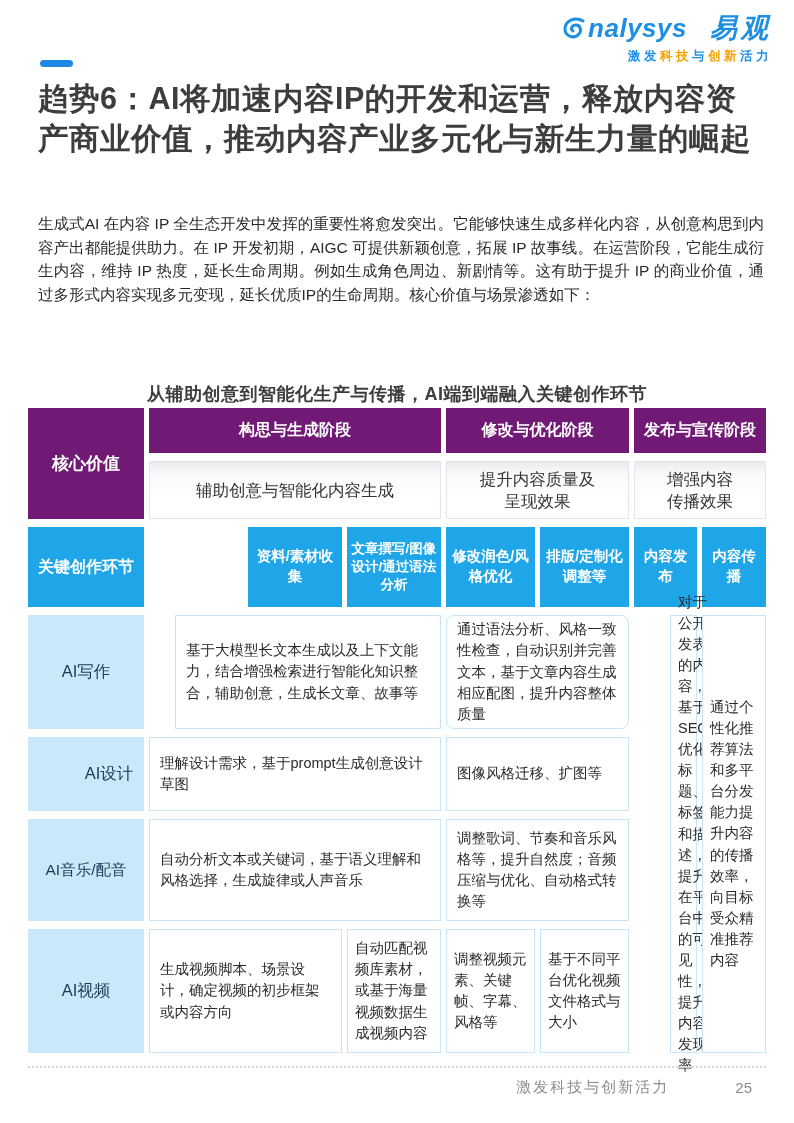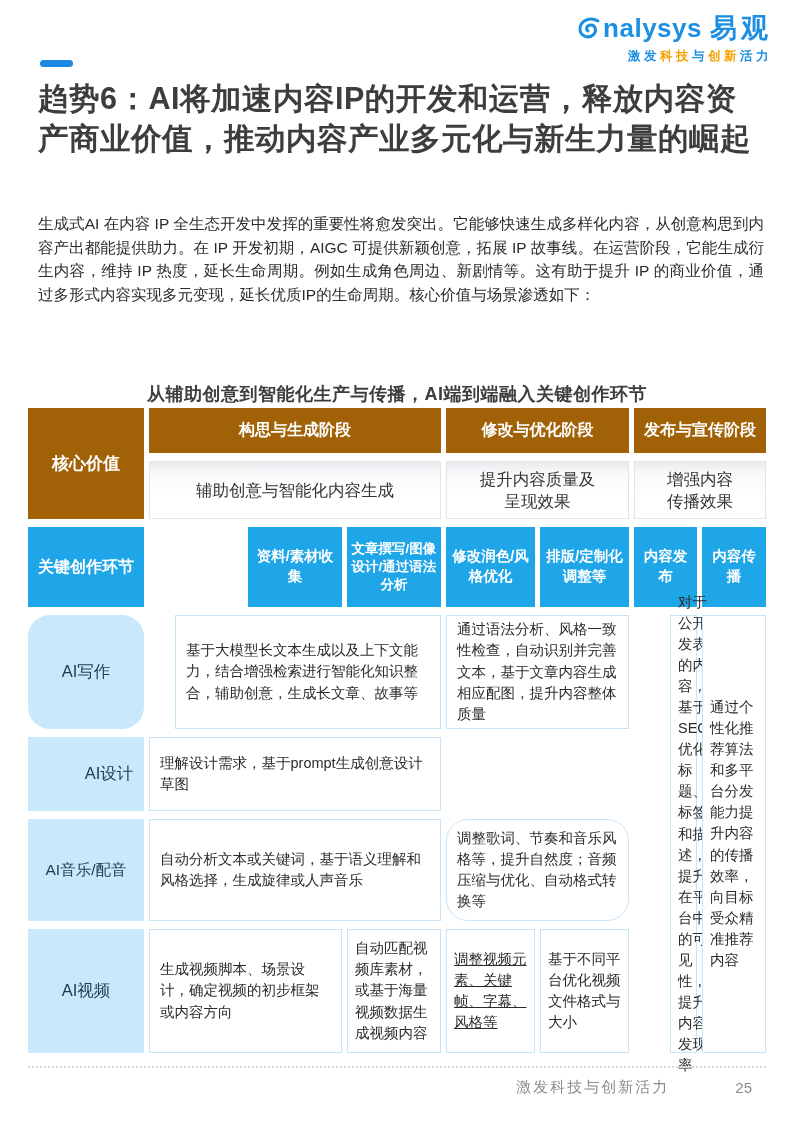--- a/index.html
+++ b/index.html
@@ -1,21 +1,21 @@
 <!DOCTYPE html>
 <html><head>
 <meta charset="utf-8">
 <style>
   html,body{margin:0;padding:0;background:#fff;}
   body{width:794px;height:1123px;position:relative;font-family:"Liberation Sans","DejaVu Sans",sans-serif;color:#262626;overflow:hidden;}
   .page{position:relative;width:794px;height:1123px;}
 
   
   .logo{position:absolute;top:10px;right:22px;text-align:right;}
-  .logo-row{display:flex;align-items:center;justify-content:flex-end;gap:8px;}
+  .logo-row{display:flex;align-items:center;justify-content:flex-end;gap:23px;font-style:italic;}
   .logo-brand{font-size:26px;color:#1c8fe3;font-weight:bold;letter-spacing:0.5px;display:flex;align-items:center;}
   .logo-swirl{width:26px;height:26px;margin-right:1px;}
   .logo-cn{font-size:27px;color:#1c8fe3;font-weight:bold;letter-spacing:4px;}
   .logo-tagline{margin-top:2px;font-size:12.5px;font-weight:bold;letter-spacing:3.5px;}
   .tg-blue{color:#1c8fe3;}
   .tg-orange{color:#f5a200;}
 
   
   .accent-bar{position:absolute;left:40px;top:60px;width:33px;height:7px;border-radius:4px;background:#1e88e5;}
   .page-title{position:absolute;left:38px;top:78px;width:724px;font-size:30.5px;line-height:40px;font-weight:bold;color:#3d3d3d;letter-spacing:0.5px;}
@@ -25,21 +25,21 @@
 
   
   .table-title{position:absolute;left:28px;top:382px;width:738px;text-align:center;font-size:18px;font-weight:bold;color:#3d3d3d;letter-spacing:0.5px;}
 
   .grid{position:absolute;left:28px;top:408px;width:738px;display:grid;
         grid-template-columns:116px 94px 94px 94px 89px 89px 63px 64px;
         grid-template-rows:45px 58px 80px 114px 74px 102px 124px;
         column-gap:5px;row-gap:8px;box-sizing:border-box;}
   .cell{box-sizing:border-box;display:flex;align-items:center;justify-content:center;}
 
-  .cell-darkblue{background:#a16207;color:#fff;font-weight:bold;font-size:16px;text-align:center;}
+  .cell-darkblue{background:#701a75;color:#fff;font-weight:bold;font-size:16px;text-align:center;}
   .cell-corevalue{grid-column:1;grid-row:1 / span 2;font-size:17px;}
   .stage-1{grid-column:2 / span 3;grid-row:1;}
   .stage-2{grid-column:5 / span 2;grid-row:1;}
   .stage-3{grid-column:7 / span 2;grid-row:1;}
 
   .cell-value{background:linear-gradient(180deg,#e9ebee 0%,#f9fafb 22%,#ffffff 65%);
               border:1px solid #e1e4e8;color:#333;font-size:16.5px;text-align:center;
               white-space:pre-line;line-height:1.35;}
   .value-1{grid-column:2 / span 3;grid-row:2;}
   .value-2{grid-column:5 / span 2;grid-row:2;}
@@ -49,36 +49,36 @@
   .cell-keylinks{grid-column:1;grid-row:3;font-size:16px;}
   .link-1{grid-column:2;grid-row:3;}
   .link-2{grid-column:3;grid-row:3;}
   .link-3{grid-column:4;grid-row:3;font-size:13.5px;}
   .link-4{grid-column:5;grid-row:3;}
   .link-5{grid-column:6;grid-row:3;}
   .link-6{grid-column:7;grid-row:3;}
   .link-7{grid-column:8;grid-row:3;}
 
   .cell-rowlabel{background:#c9e8f9;color:#1b3a54;font-size:16.5px;text-align:center;}
-  .rl-1{grid-column:1;grid-row:4;border-radius:22px;}
+  .rl-1{grid-column:1;grid-row:4;}
   .rl-2{grid-column:1;grid-row:5;padding-left:46px;}
   .rl-3{grid-column:1;grid-row:6;font-size:15.5px;}
   .rl-4{grid-column:1;grid-row:7;}
 
   .cell-body{background:#fff;border:1px solid #c7e5f6;color:#2b2b2b;font-size:14.5px;
              line-height:1.45;padding:8px 10px;justify-content:flex-start;text-align:left;}
   .b-r1-ide{grid-column:2 / span 3;grid-row:4;margin-left:26px;}
-  .b-r1-opt{grid-column:5 / span 2;grid-row:4;}
+  .b-r1-opt{grid-column:5 / span 2;grid-row:4;border-radius:8px;}
   .b-r2-ide{grid-column:2 / span 3;grid-row:5;}
   .b-r2-opt{grid-column:5 / span 2;grid-row:5;}
   .b-r3-ide{grid-column:2 / span 3;grid-row:6;}
-  .b-r3-opt{grid-column:5 / span 2;grid-row:6;border-radius:22px;}
+  .b-r3-opt{grid-column:5 / span 2;grid-row:6;}
   .b-r4-c1{grid-column:2 / span 2;grid-row:7;}
   .b-r4-c2{grid-column:4;grid-row:7;padding:8px 7px;}
-  .b-r4-c3{grid-column:5;grid-row:7;padding:4px 7px;text-decoration:underline;}
+  .b-r4-c3{grid-column:5;grid-row:7;padding:4px 7px;}
   .b-r4-c4{grid-column:6;grid-row:7;padding:8px 7px;}
   .b-publish{grid-column:7;grid-row:4 / span 4;padding:8px 7px;align-items:center;margin-left:36px;}
   .b-spread{grid-column:8;grid-row:4 / span 4;padding:0 7px;align-items:center;}
 
   
   .footer-divider{position:absolute;left:28px;top:1066px;width:738px;border-top:2px dotted #d9d9d9;}
   .footer{position:absolute;left:0;top:1078px;width:794px;display:flex;justify-content:flex-end;align-items:center;gap:66px;padding-right:42px;box-sizing:border-box;}
   .footer-tagline{font-size:15px;color:#8c8c8c;letter-spacing:2px;}
   .page-number{font-size:15px;color:#8c8c8c;}
 </style>
@@ -129,20 +129,21 @@
     <div class="cell cell-cyan link-5">排版/定制化调整等</div>
     <div class="cell cell-cyan link-6">内容发布</div>
     <div class="cell cell-cyan link-7">内容传播</div>
 
     <div class="cell cell-rowlabel rl-1">AI写作</div>
     <div class="cell cell-body b-r1-ide">基于大模型长文本生成以及上下文能力，结合增强检索进行智能化知识整合，辅助创意，生成长文章、故事等</div>
     <div class="cell cell-body b-r1-opt">通过语法分析、风格一致性检查，自动识别并完善文本，基于文章内容生成相应配图，提升内容整体质量</div>
 
     <div class="cell cell-rowlabel rl-2">AI设计</div>
     <div class="cell cell-body b-r2-ide">理解设计需求，基于prompt生成创意设计草图</div>
+    <div class="cell cell-body b-r2-opt">图像风格迁移、扩图等</div>
 
     <div class="cell cell-rowlabel rl-3">AI音乐/配音</div>
     <div class="cell cell-body b-r3-ide">自动分析文本或关键词，基于语义理解和风格选择，生成旋律或人声音乐</div>
     <div class="cell cell-body b-r3-opt">调整歌词、节奏和音乐风格等，提升自然度；音频压缩与优化、自动格式转换等</div>
 
     <div class="cell cell-rowlabel rl-4">AI视频</div>
     <div class="cell cell-body b-r4-c1">生成视频脚本、场景设计，确定视频的初步框架或内容方向</div>
     <div class="cell cell-body b-r4-c2">自动匹配视频库素材，或基于海量视频数据生成视频内容</div>
     <div class="cell cell-body b-r4-c3">调整视频元素、关键帧、字幕、风格等</div>
     <div class="cell cell-body b-r4-c4">基于不同平台优化视频文件格式与大小</div>

